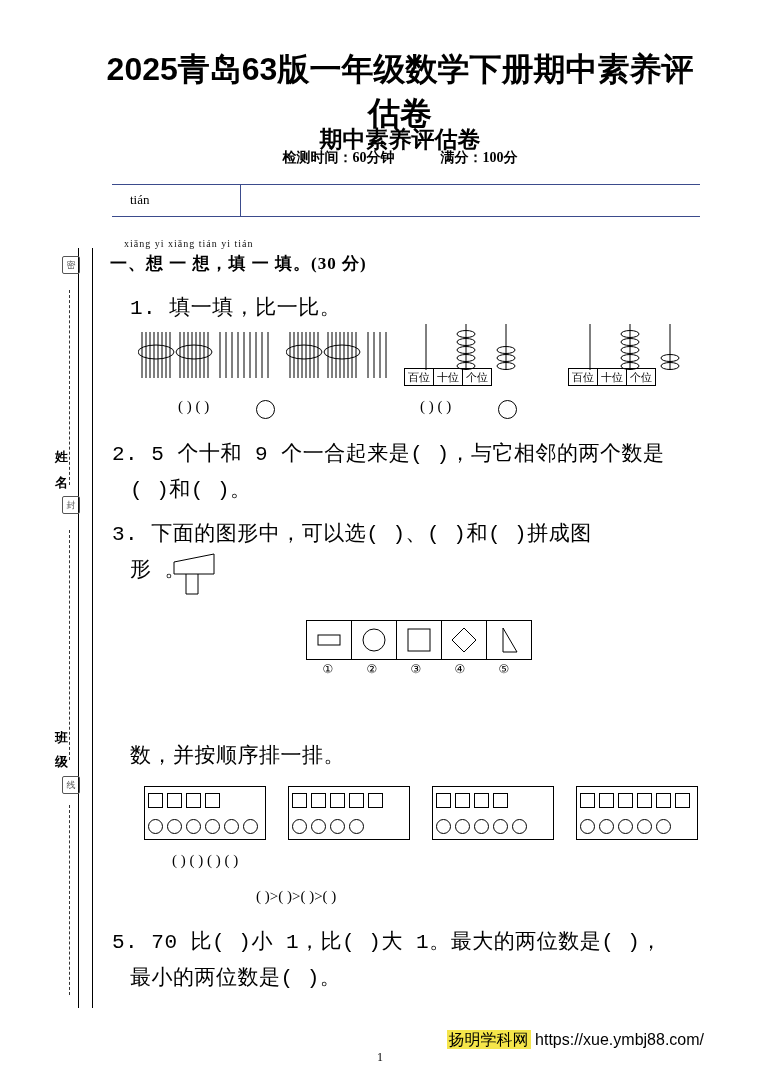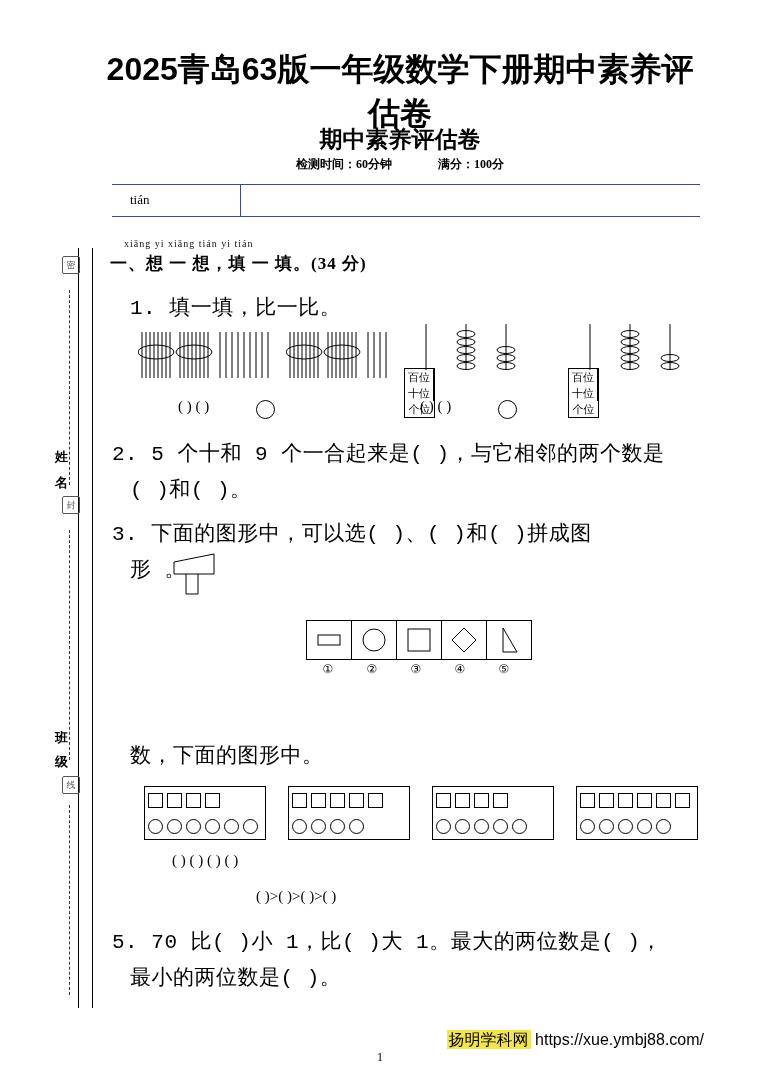--- a/index.html
+++ b/index.html
@@ -85,24 +85,24 @@
     left: 100px; top: 100px;
     width: 600px;
     text-align: center;
     font-size: 23px;
     font-weight: bold;
     font-family: "Liberation Sans", sans-serif;
     margin-top: 24px;
   }
   .subline {
     position: absolute;
-    left: 100px; top: 156px;
+    left: 100px; top: 149px;
     width: 600px;
     text-align: center;
-    font-size: 12px;
+    font-size: 14px;
     font-weight: bold;
   }
   .subline .gap { display: inline-block; width: 46px; }
 
   .hr-top {
     position: absolute;
     left: 112px; top: 184px;
     width: 588px; height: 1px;
     background: #3b4b8c;
   }
@@ -148,21 +148,20 @@
     font-family: Liberation Mono, monospace;
   }
 
   
   .fig { position: absolute; }
 
   .abacus-box {
     position: absolute;
     border: 1px solid #000;
     display: flex;
-    flex-direction: column;
   }
   .abacus-box .cell {
     border-right: 1px solid #000;
     font-size: 11px;
     text-align: center;
     padding: 1px 3px;
     line-height: 14px;
   }
   .abacus-box .cell:last-child { border-right: none; }
 
@@ -272,21 +271,21 @@
   <div class="subline">
     <span>检测时间：60分钟</span><span class="gap"></span><span>满分：100分</span>
   </div>
 
   <div class="hr-top"></div>
   <div class="hr-bot"></div>
   <div class="eval-sep"></div>
   <div class="eval-label">tián</div>
 
   <div class="pinyin" style="left:124px; top:238px;">xiǎng yi xiǎng  tián yi tián</div>
-  <div class="sec-head" style="left:110px; top:252px;">一、想 一 想，填 一 填。(34 分)</div>
+  <div class="sec-head" style="left:110px; top:252px;">一、想 一 想，填 一 填。(30 分)</div>
 
   <div class="q" style="left:130px; top:296px;">1. 填一填，比一比。</div>
 
   <svg class="fig" style="left:138px; top:326px;" width="150" height="58">
 
     <g stroke="#000" fill="none" stroke-width="1">
       <g>
         <line x1="4" y1="6" x2="4" y2="52"></line>
           <line x1="8" y1="6" x2="8" y2="52"></line>
         <line x1="12" y1="6" x2="12" y2="52"></line>
@@ -440,21 +439,21 @@
     </div>
   </div>
   <div class="shape-labels" style="left:306px; top:662px;">
     <span>①</span>
     <span>②</span>
     <span>③</span>
     <span>④</span>
     <span>⑤</span>
   </div>
 
-  <div class="q" style="left:130px; top:744px;">数，下面的图形中。</div>
+  <div class="q" style="left:130px; top:744px;">数，并按顺序排一排。</div>
 
   <div class="group-box" style="left:144px; top:786px;">
     <div class="row">
       <span class="sq"></span>
       <span class="sq"></span>
       <span class="sq"></span>
       <span class="sq"></span>
     </div>
     <div class="row">
       <span class="ci"></span>

